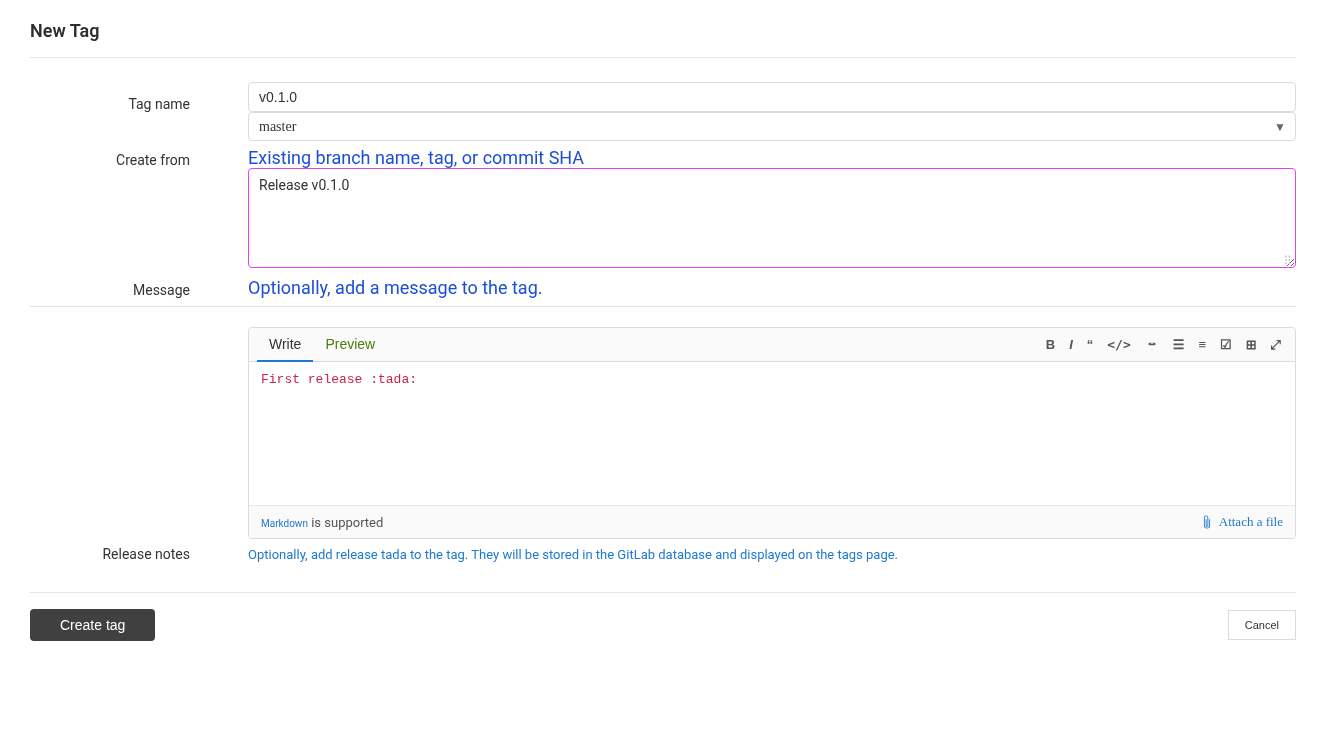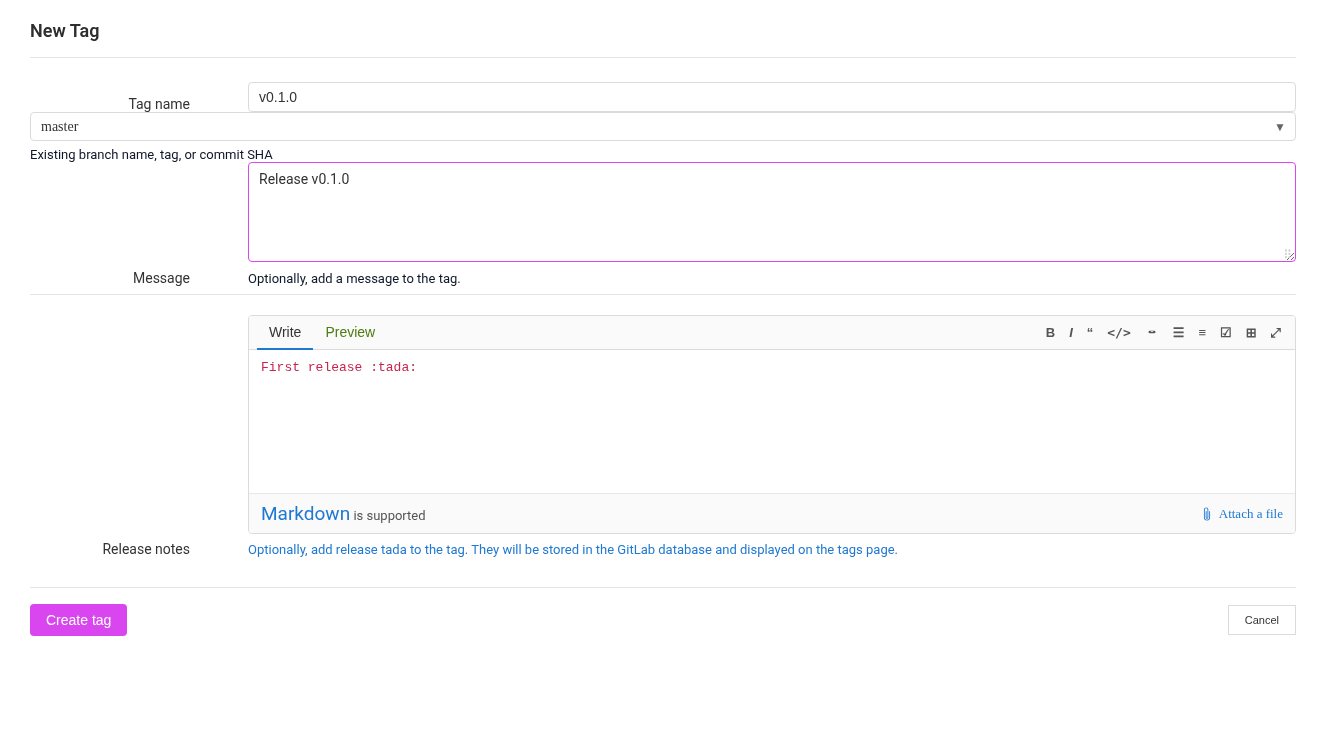--- a/index.html
+++ b/index.html
@@ -75,22 +75,22 @@
       position: absolute;
       right: 10px;
       top: 50%;
       transform: translateY(-50%);
       pointer-events: none;
       color: #666;
       font-size: 12px;
     }
     .hint-text {
       margin-top: 6px;
-      font-size: 13px;
-      color: #0f172a;
+      font-size: 18px;
+      color: #1d4ed8;
     }
     .form-textarea {
       width: 100%;
       border: 1px solid #d946ef;
       border-radius: 4px;
       padding: 8px 10px;
       font-size: 14px;
       color: #333;
       resize: vertical;
       min-height: 100px;
@@ -169,21 +169,21 @@
     }
     .editor-footer {
       border-top: 1px solid #e8e8e8;
       padding: 8px 12px;
       display: flex;
       align-items: center;
       justify-content: space-between;
       background: #fafafa;
     }
     .markdown-link {
-      font-size: 19px;
+      font-size: 10px;
       color: #1f78d1;
       text-decoration: none;
     }
     .markdown-supported {
       font-size: 13px;
       color: #555;
     }
     .attach-file-btn {
       display: flex;
       align-items: center;
@@ -206,25 +206,25 @@
     }
     .form-actions {
       display: flex;
       align-items: center;
       justify-content: space-between;
       padding: 16px 0 10px 0;
       border-top: 1px solid #e5e5e5;
       margin-top: 10px;
     }
     .btn-create {
-      background: #d946ef;
+      background: #404040;
       color: #fff;
       border: none;
       border-radius: 4px;
-      padding: 8px 16px;
+      padding: 8px 30px;
       font-size: 14px;
       font-weight: 500;
       cursor: pointer;
     }
     .btn-cancel {
       background: #fff;
       color: #333;
       border: 1px solid #dbdbdb;
       border-radius: 0;
       padding: 8px 16px;
@@ -253,20 +253,21 @@
   <div class="form-section">
 
     <div class="form-row">
       <label class="form-label">Tag name</label>
       <div class="form-control-wrap">
         <input type="text" class="form-input" value="v0.1.0" style="">
       </div>
     </div>
 
     <div class="form-row">
+      <label class="form-label">Create from</label>
       <div class="form-control-wrap">
         <div class="form-select-wrap">
           <select class="form-select">
             <option>master</option>
           </select>
           <span class="select-arrow">▼</span>
         </div>
         <div class="hint-text">Existing branch name, tag, or commit SHA</div>
       </div>
     </div>

